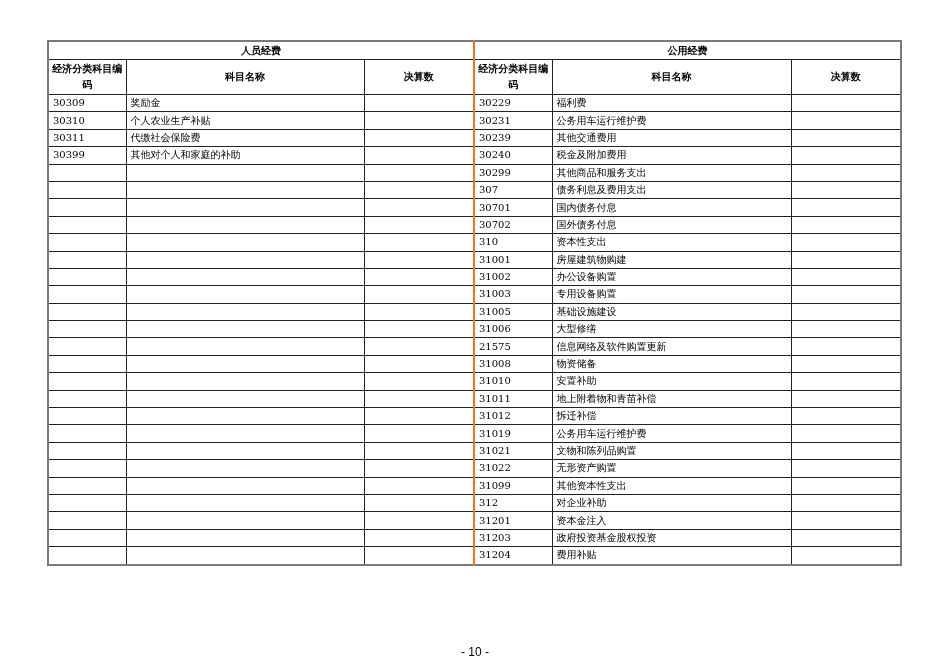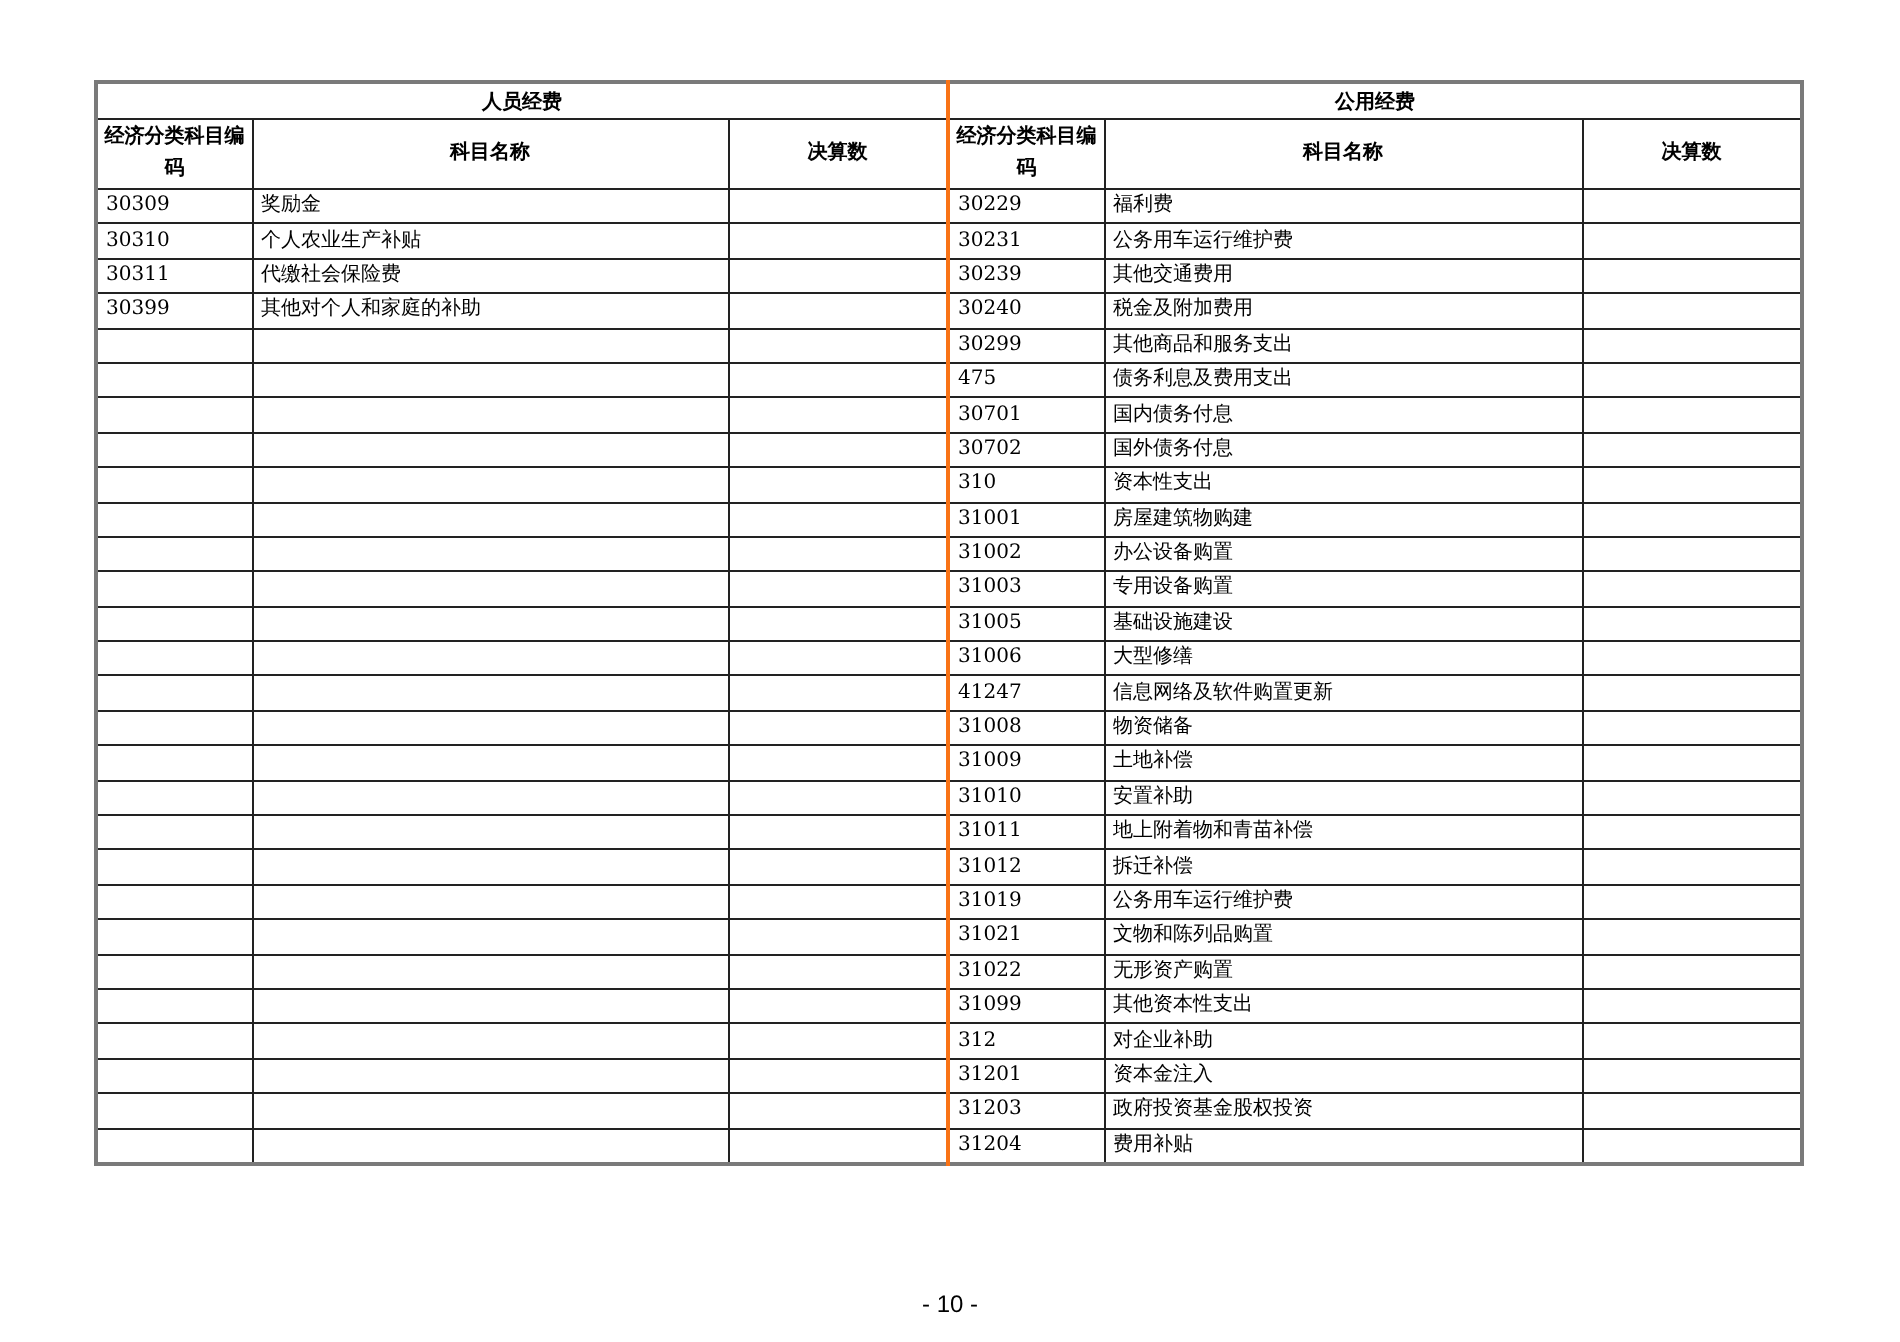--- a/index.html
+++ b/index.html
@@ -132,21 +132,21 @@
         <td></td>
         <td></td>
         <td class="group-divider">30299</td>
         <td>其他商品和服务支出</td>
         <td></td>
       </tr>
       <tr class="data-row">
         <td></td>
         <td></td>
         <td></td>
-        <td class="group-divider">475</td>
+        <td class="group-divider">307</td>
         <td>债务利息及费用支出</td>
         <td></td>
       </tr>
       <tr class="data-row">
         <td></td>
         <td></td>
         <td></td>
         <td class="group-divider">30701</td>
         <td>国内债务付息</td>
         <td></td>
@@ -204,38 +204,30 @@
         <td></td>
         <td></td>
         <td class="group-divider">31006</td>
         <td>大型修缮</td>
         <td></td>
       </tr>
       <tr class="data-row">
         <td></td>
         <td></td>
         <td></td>
-        <td class="group-divider">41247</td>
+        <td class="group-divider">21575</td>
         <td>信息网络及软件购置更新</td>
         <td></td>
       </tr>
       <tr class="data-row">
         <td></td>
         <td></td>
         <td></td>
         <td class="group-divider">31008</td>
         <td>物资储备</td>
-        <td></td>
-      </tr>
-      <tr class="data-row">
-        <td></td>
-        <td></td>
-        <td></td>
-        <td class="group-divider">31009</td>
-        <td>土地补偿</td>
         <td></td>
       </tr>
       <tr class="data-row">
         <td></td>
         <td></td>
         <td></td>
         <td class="group-divider">31010</td>
         <td>安置补助</td>
         <td></td>
       </tr>

